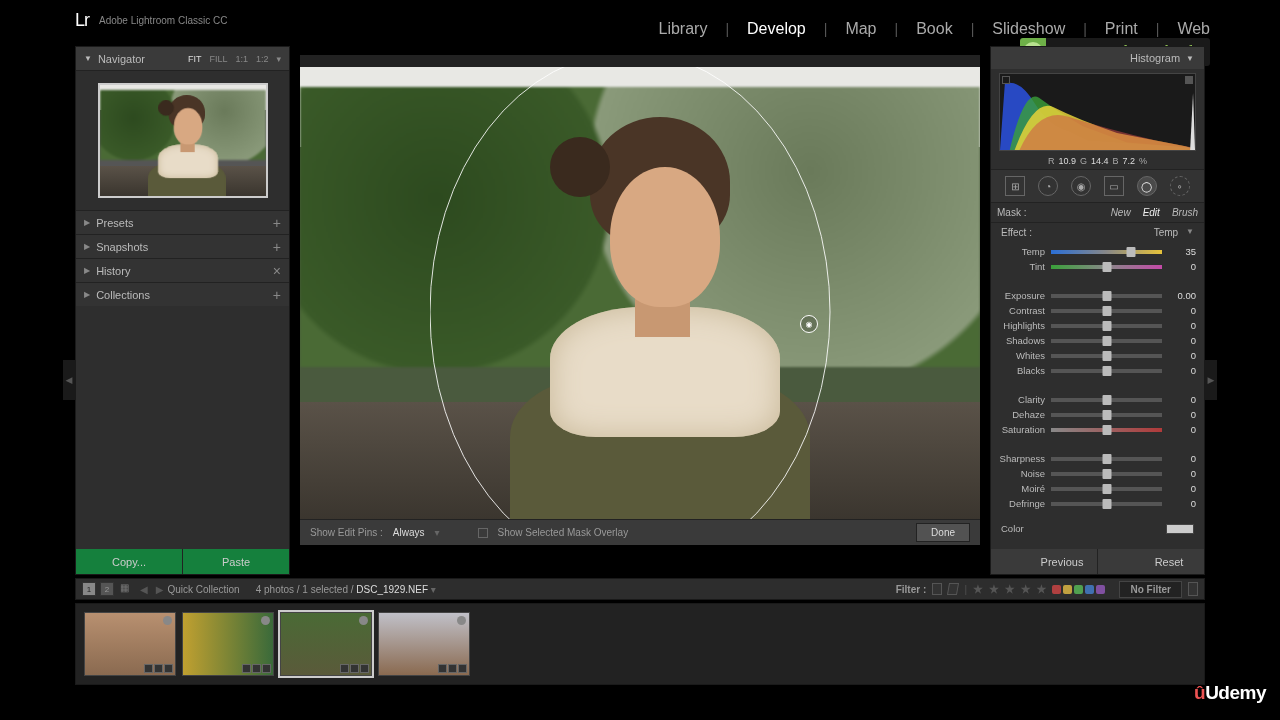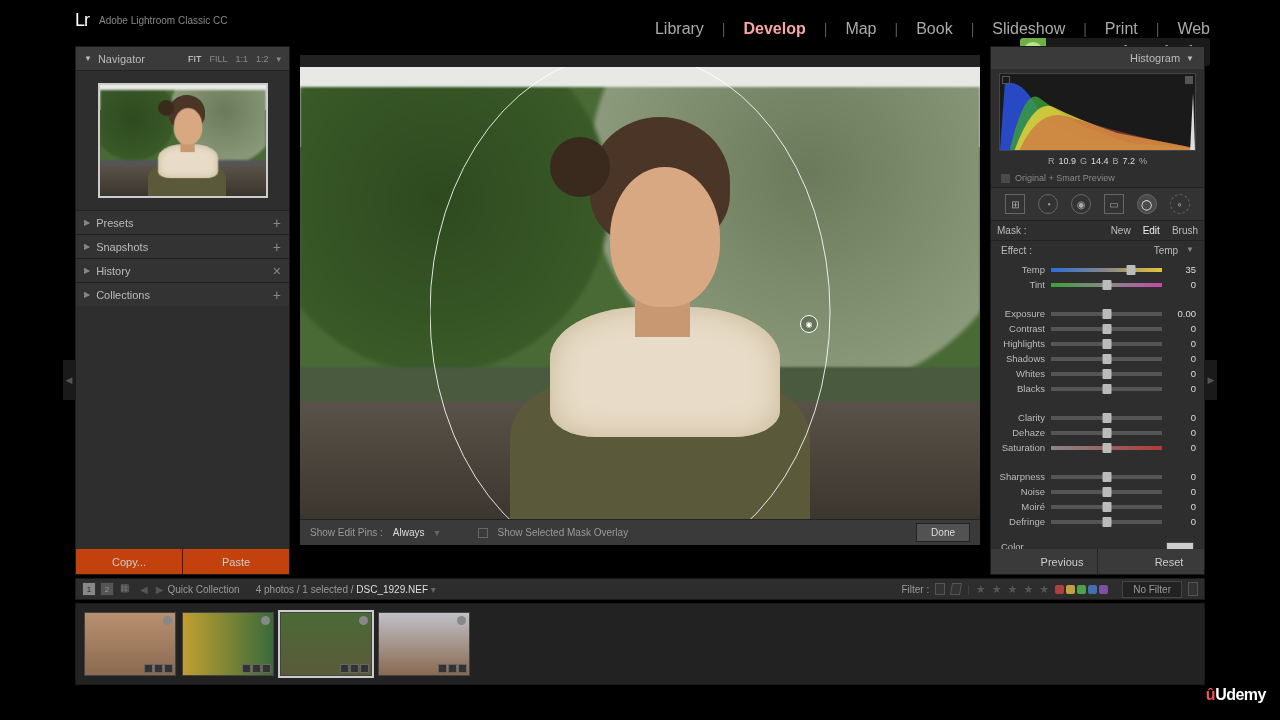--- a/index.html
+++ b/index.html
@@ -6,21 +6,21 @@
 html,body { width:1280px; height:720px; background:#000; color:#d0d0d0; overflow:hidden; font-size:12px; }
 .app { position:relative; width:1280px; height:720px; background:#000; }
 
 
 .titlebar { position:absolute; left:75px; top:10px; display:flex; align-items:center; gap:10px; }
 .logo { font-family:"Segoe UI",sans-serif; font-size:18px; font-weight:300; color:#fff; letter-spacing:-1px; }
 .appname { font-size:10px; color:#888; }
 .modulebar { position:absolute; right:70px; top:20px; display:flex; align-items:baseline; gap:18px; font-size:16px; color:#aaa; }
 .modulebar span { cursor:pointer; }
 .modulebar .sep { color:#555; font-size:14px; }
-.modulebar .active { color:#fca5a5; font-weight:700; }
+.modulebar .active { color:#ffffff; font-weight:400; }
 .badge { position:absolute; right:70px; top:38px; width:190px; height:28px; background:linear-gradient(90deg,#6eb048 0,#6eb048 26px,#1a1a1a 26px); border-radius:3px; display:flex; align-items:center; font-size:10px; }
 .badge .circle { width:20px; height:20px; border-radius:50%; background:#b8e28f; color:#4a7a2a; display:flex; align-items:center; justify-content:center; font-style:italic; font-weight:bold; font-size:13px; margin-left:3px; }
 .badge .txt { margin-left:10px; font-family:"Brush Script MT",cursive; font-size:16px; color:#9fd65c; }
 .badge .sub { position:absolute; bottom:2px; left:32px; font-size:6px; color:#d07030; }
 
 
 .leftpanel { position:absolute; left:75px; top:46px; width:215px; bottom:145px; background:#2e2e2e; border:1px solid #1a1a1a; }
 .panel-header { background:#3a3a3a; height:24px; display:flex; align-items:center; padding:0 8px; border-bottom:1px solid #222; font-size:11px; color:#bbb; }
 .panel-header .tri { margin-right:6px; font-size:8px; }
 .navopts { margin-left:auto; display:flex; gap:8px; font-size:9px; color:#888; }
@@ -35,39 +35,39 @@
 .center { position:absolute; left:300px; top:55px; right:300px; bottom:175px; background:#222; }
 .mainimg { position:absolute; left:0; top:12px; width:680px; height:455px; background:#4a5a3e; overflow:hidden; }
 .ellipse { position:absolute; left:130px; top:-15px; width:510px; height:500px; }
 .ellipse svg { width:100%; height:100%; }
 .pin { position:absolute; left:500px; top:248px; width:18px; height:18px; border:1px solid #fff; border-radius:50%; background:rgba(0,0,0,.2); display:flex; align-items:center; justify-content:center; font-size:8px; color:#fff; }
 
 .toolbar-btm { position:absolute; left:0; right:0; bottom:0; height:26px; background:#3a3a3a; display:flex; align-items:center; padding:0 10px; gap:10px; font-size:10px; color:#999; border-top:1px solid #222; }
 .toolbar-btm .chk { width:10px; height:10px; border:1px solid #666; }
 .toolbar-btm .donebtn { margin-left:auto; background:#525252; border:1px solid #222; padding:3px 14px; color:#ddd; cursor:pointer; }
 
-.leftbtns { position:absolute; left:75px; bottom:145px; width:215px; height:26px; display:flex; background:#c2410c; border:1px solid #1a1a1a; border-top:none; }
+.leftbtns { position:absolute; left:75px; bottom:145px; width:215px; height:26px; display:flex; background:#15803d; border:1px solid #1a1a1a; border-top:none; }
 .leftbtns div { flex:1; display:flex; align-items:center; justify-content:center; font-size:11px; color:#ccc; cursor:pointer; }
 .leftbtns div:first-child { border-right:1px solid #222; }
 
 
 .rightpanel { position:absolute; right:75px; top:46px; width:215px; bottom:145px; background:#2e2e2e; border:1px solid #1a1a1a; font-size:10px; }
 .histo-hdr { background:#3a3a3a; height:22px; display:flex; align-items:center; padding:0 10px; justify-content:flex-end; color:#bbb; font-size:11px; }
 .histo-hdr .tri { margin-left:6px; font-size:8px; }
 .histo { height:78px; margin:4px 8px 2px 8px; background:#1a1a1a; position:relative; overflow:hidden; border:1px solid #444; }
 .rgb { display:flex; justify-content:center; gap:4px; font-size:9px; color:#aaa; padding:3px 0; }
 .rgb b { color:#ddd; font-weight:normal; }
 .preview-row { padding:4px 10px; font-size:9px; color:#888; display:flex; align-items:center; gap:5px; }
 .preview-row .sq { width:9px; height:9px; background:#4a4a4a; }
 .toolstrip { display:flex; justify-content:space-around; align-items:center; padding:6px 8px; border-top:1px solid #222; border-bottom:1px solid #222; background:#333; }
 .toolstrip .t { width:20px; height:20px; border:1px solid #666; display:flex; align-items:center; justify-content:center; color:#aaa; cursor:pointer; }
 .toolstrip .t.circ { border-radius:50%; }
 .toolstrip .t.active { background:#4a4a4a; color:#fff; }
 .maskbar { display:flex; padding:4px 6px; font-size:10px; color:#bbb; gap:14px; border-bottom:1px solid #222; }
-.maskbar .right { margin-left:auto; display:flex; gap:12px; }
+.maskbar .right { margin-left:auto; display:flex; gap:12px;font-style:italic; }
 .maskbar .sel { color:#eee; }
 .effectbar { display:flex; padding:4px 10px; font-size:10px; color:#bbb; }
 .effectbar .val { margin-left:auto; margin-right:8px; }
 .effectbar .dtri { font-size:8px; color:#888; }
 
 .sliders { padding:2px 8px 4px 8px; }
 .srow { display:flex; align-items:center; height:15px; font-size:9.5px; color:#bbb; }
 .srow .lbl { width:52px; text-align:right; padding-right:6px; }
 .srow .track { flex:1; height:4px; background:#555; position:relative; margin-right:6px; }
 .srow .track.grad-temp { background:linear-gradient(90deg,#2b6fd6,#888,#e6c23a); }
@@ -84,36 +84,36 @@
 .rightbtns div:first-child { border-right:1px solid #222; }
 
 
 .infostrip { position:absolute; left:75px; right:75px; bottom:120px; height:22px; background:#2d2d2d; border:1px solid #1a1a1a; display:flex; align-items:center; padding:0 6px; font-size:10px; color:#999; }
 .infostrip .box { width:14px; height:14px; background:#555; border:1px solid #333; display:flex; align-items:center; justify-content:center; font-size:8px; margin-right:4px; }
 .infostrip .grid { width:14px; height:14px; margin:0 2px; color:#777; }
 .infostrip .arrow { margin:0 4px; color:#555; }
 .infostrip .qc { margin-left:0; }
 .infostrip .fn { margin-left:16px; }
 .infostrip .fn .bright { color:#ddd; }
-.infostrip .filter { margin-left:auto; display:flex; align-items:center; gap:6px; }
+.infostrip .filter { margin-left:auto; display:flex; align-items:center; gap:6px;font-weight:bold; }
 .infostrip .flag { width:10px; height:12px; border:1px solid #555; background:#333; }
 .infostrip .star { color:#555; font-size:11px; }
 .infostrip .dot { width:9px; height:9px; border-radius:2px; }
 .infostrip .nf { margin-left:8px; background:#222; padding:2px 10px; border:1px solid #444; }
 
 
 .filmstrip { position:absolute; left:75px; right:75px; bottom:35px; height:82px; background:#222; border:1px solid #1a1a1a; display:flex; padding:8px; gap:6px; }
 .fthumb { width:92px; height:64px; background:#555; border:1px solid #444; position:relative; }
 .fthumb.sel { outline:2px solid #ccc; }
 .fthumb .mark { position:absolute; top:3px; right:3px; width:9px; height:9px; border-radius:50%; background:#888; }
 .fthumb .icons { position:absolute; bottom:2px; right:2px; display:flex; gap:1px; }
 .fthumb .icons span { width:9px; height:9px; background:#333; border:1px solid #666; }
 
 
-.udemy { position:absolute; right:14px; bottom:16px; font-size:16px; color:#fff; font-weight:bold; letter-spacing:-.5px; }
+.udemy { position:absolute; right:14px; bottom:16px; font-size:19px; color:#fff; font-weight:bold; letter-spacing:-.5px; }
 .udemy .u { color:#ec5252; }
 
 .sidehandle { position:absolute; top:50%; width:12px; height:40px; background:#1a1a1a; color:#555; display:flex; align-items:center; justify-content:center; font-size:9px; }
 .sidehandle.l { left:63px; }
 .sidehandle.r { right:63px; }
 
 
 .sky { position:absolute; top:0; left:0; right:0; height:80px; background:#e8e8e4; }
 .trees { position:absolute; top:20px; left:0; right:0; height:280px; background:radial-gradient(circle at 20% 40%,#2d4a1f 0,#3a5a28 30%,transparent 31%),radial-gradient(circle at 75% 30%,#6a7a5a 0,#8a9a7a 40%,transparent 41%),#4a6a35; filter:blur(1px); }
 .wall { position:absolute; bottom:0; left:0; right:0; height:120px; background:linear-gradient(#5a5248,#3a352e); }
@@ -266,24 +266,20 @@
       <div style="position:absolute;top:2px;right:2px;width:8px;height:8px;background:#555"></div>
     </div>
     <div class="rgb">
       <span>R</span>
         <b>10.9</b>
       <span>G</span>
         <b>14.4</b>
       <span>B</span>
         <b>7.2</b>
       <span>%</span>
-    </div>
-    <div class="preview-row">
-      <span class="sq"></span>
-      <span>Original + Smart Preview</span>
     </div>
     <div class="toolstrip">
       <span class="t">⊞</span>
       <span class="t circ">◔</span>
       <span class="t circ">◉</span>
       <span class="t">▭</span>
       <span class="t circ active">◯</span>
       <span class="t circ" style="border-style:dashed">∘</span>
     </div>
     <div class="maskbar">

